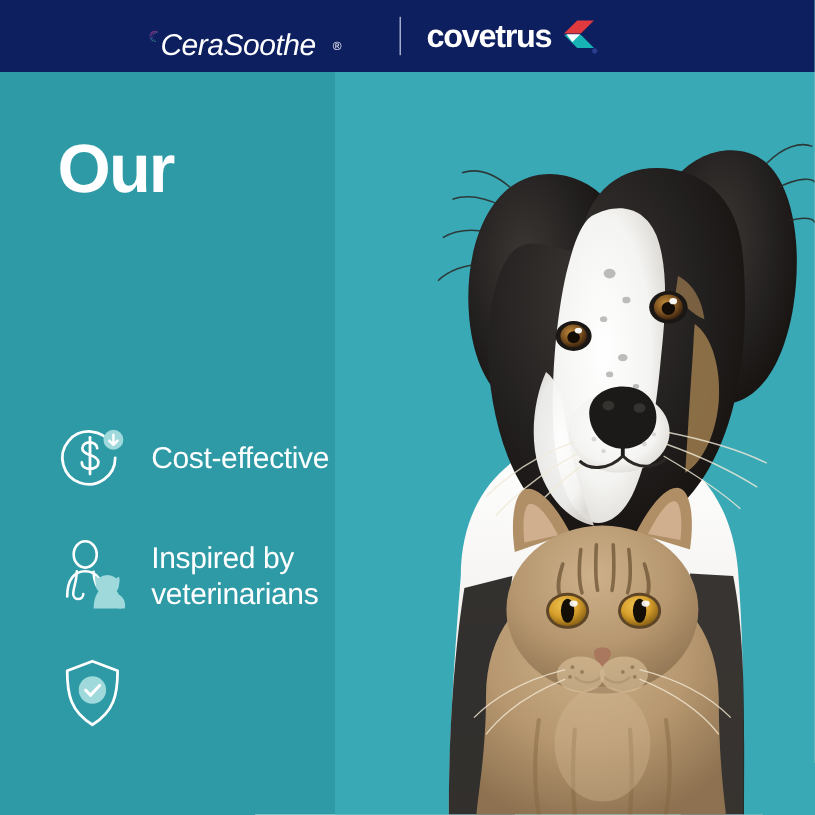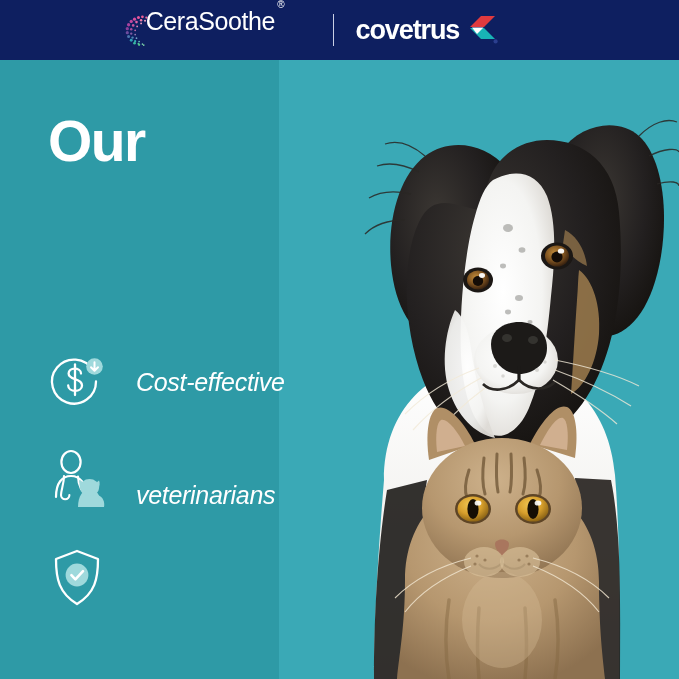--- a/index.html
+++ b/index.html
@@ -31,25 +31,26 @@
     gap: 0px;
     z-index: 40;
   }
   .brand-slot {
     display: flex;
     align-items: center;
     justify-content: center;
   }
   #cerasoothe-logo {
     display: flex;
-    align-items: flex-start;
-    gap: 2px;
+    align-items: flex-end;
+    gap: 14px;
     width: 175px;
     justify-content: flex-end;
     padding-right: 12px;
+    font-style: italic;
   }
   #cerasoothe-wordmark {
     color: #ffffff;
     font-size: 25px;
     letter-spacing: -0.4px;
     font-weight: 400;
     position: relative;
     left: -14px;
     white-space: nowrap;
   }
@@ -61,21 +62,21 @@
     top: -8px;
   }
   #brand-divider {
     width: 1px;
     height: 32px;
     background: #c9cfe4;
     margin: 0 22px;
   }
   #covetrus-logo {
     display: flex;
-    align-items: flex-start;
+    align-items: flex-end;
     gap: 6px;
     width: 200px;
   }
   #covetrus-wordmark {
     color: #ffffff;
     font-size: 27px;
     font-weight: bold;
     letter-spacing: -1.1px;
     white-space: nowrap;
   }
@@ -111,24 +112,23 @@
   #benefits {
     position: absolute;
     left: 46px;
     top: 345px;
     z-index: 20;
     width: 330px;
   }
   .benefit {
     display: flex;
     align-items: center;
-    gap: 28px;
+    gap: 18px;
     margin-bottom: 24px;
     min-height: 74px;
-    font-style: italic;
   }
   .benefit-icon {
     flex: 0 0 62px;
     width: 62px;
     height: 66px;
     display: flex;
     align-items: center;
     justify-content: center;
   }
   .benefit-label {
@@ -439,21 +439,21 @@
           <path d="M30 27.5 C30 33 31.5 37 33 40" fill="none" stroke="#ffffff" stroke-width="2.1" stroke-linecap="round"></path>
           <g fill="#9fd9dc">
             <path d="M30 58 C30 47 35 40 42 40 C49 40 53 47 53 58 Z"></path>
             <path d="M33 41 C31 37 31 33 32 31 C34 32.5 37 35 38.5 37.5 Z"></path>
             <path d="M50 41 C52 37 52 33.5 51 31.5 C49 33 46.5 35.5 45 38 Z"></path>
             <ellipse cx="41.5" cy="38.5" rx="9.6" ry="8.4"></ellipse>
             <path d="M50 46 C55 48 57 53 56 58 L51 58 Z"></path>
           </g>
         </svg>
       </div>
-      <div class="benefit-label"><br><span>veterinarians</span></div>
+      <div class="benefit-label"><span>Inspired by</span><br><span>veterinarians</span></div>
     </div>
 
     <div class="benefit">
       <div class="benefit-icon">
         <svg width="58" height="62" viewBox="0 0 58 62">
           <path d="M29 4 L50 12 C50 32 47 46 29 57 C11 46 8 32 8 12 Z" fill="none" stroke="#ffffff" stroke-width="2.3" stroke-linejoin="round"></path>
           <circle cx="29" cy="28" r="11.4" fill="#9fd9dc"></circle>
           <path d="M23.4 28.2 L27.4 32.4 L35 24.2" fill="none" stroke="#ffffff" stroke-width="2.6" stroke-linecap="round" stroke-linejoin="round"></path>
         </svg>
       </div>

